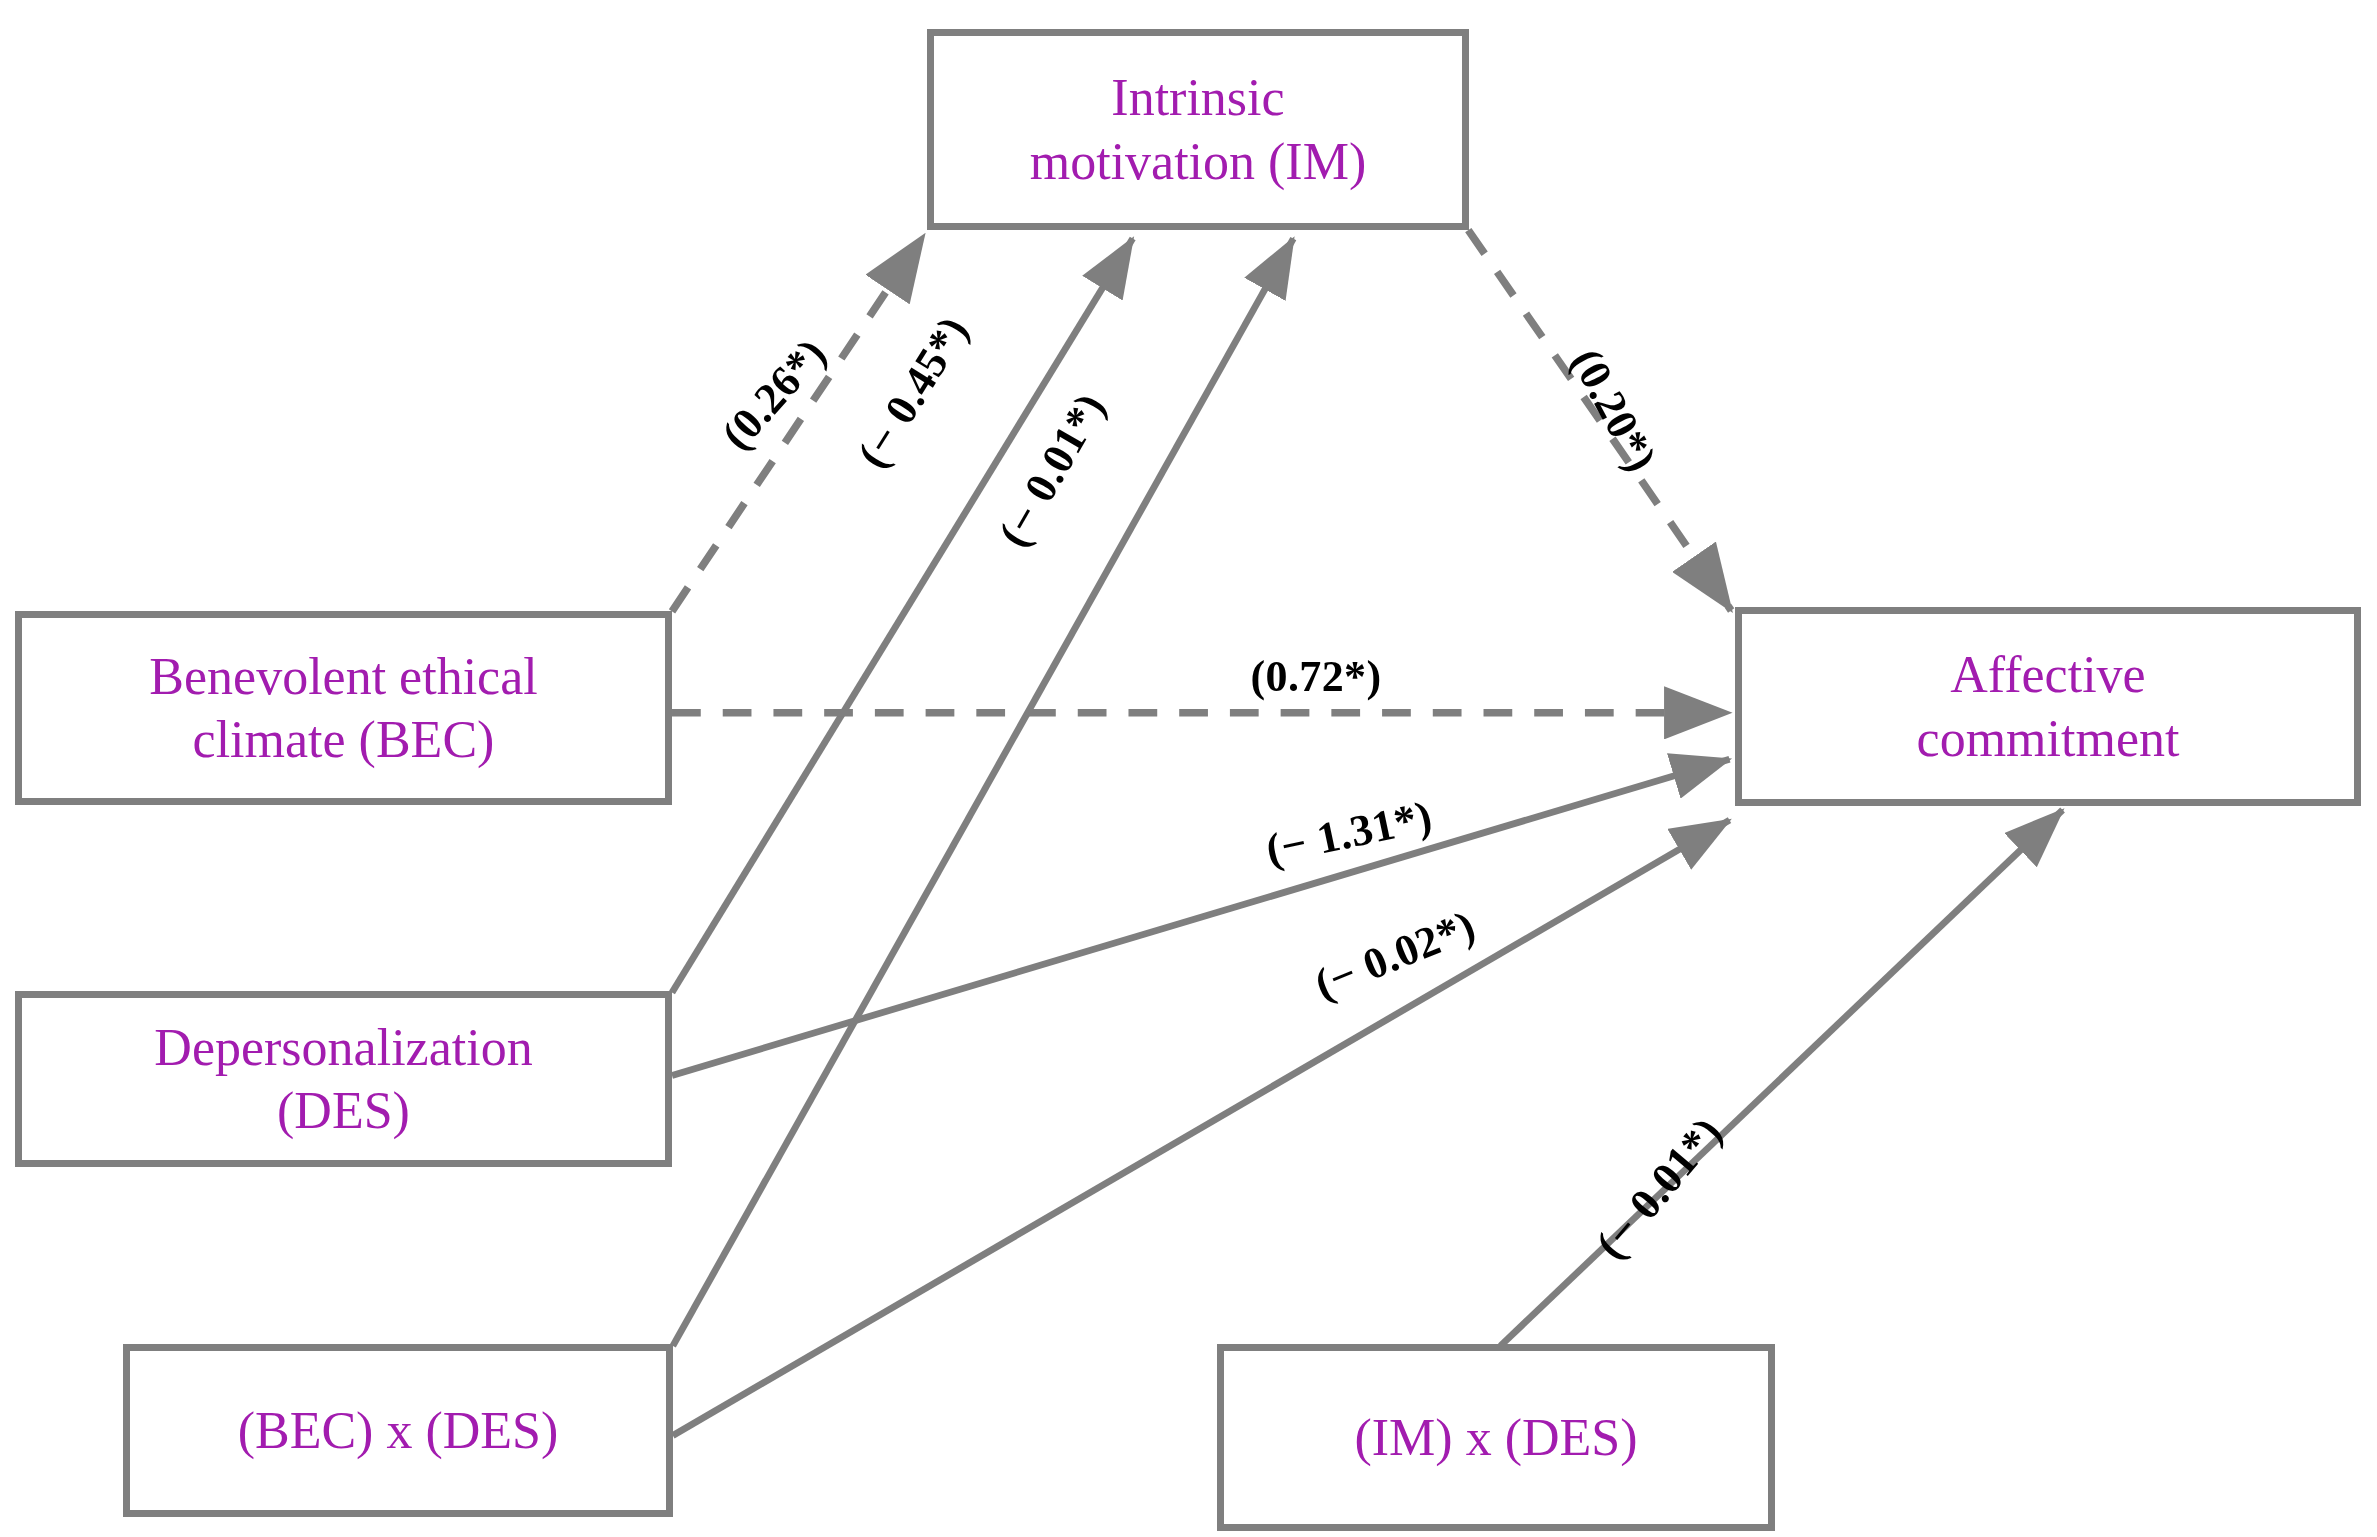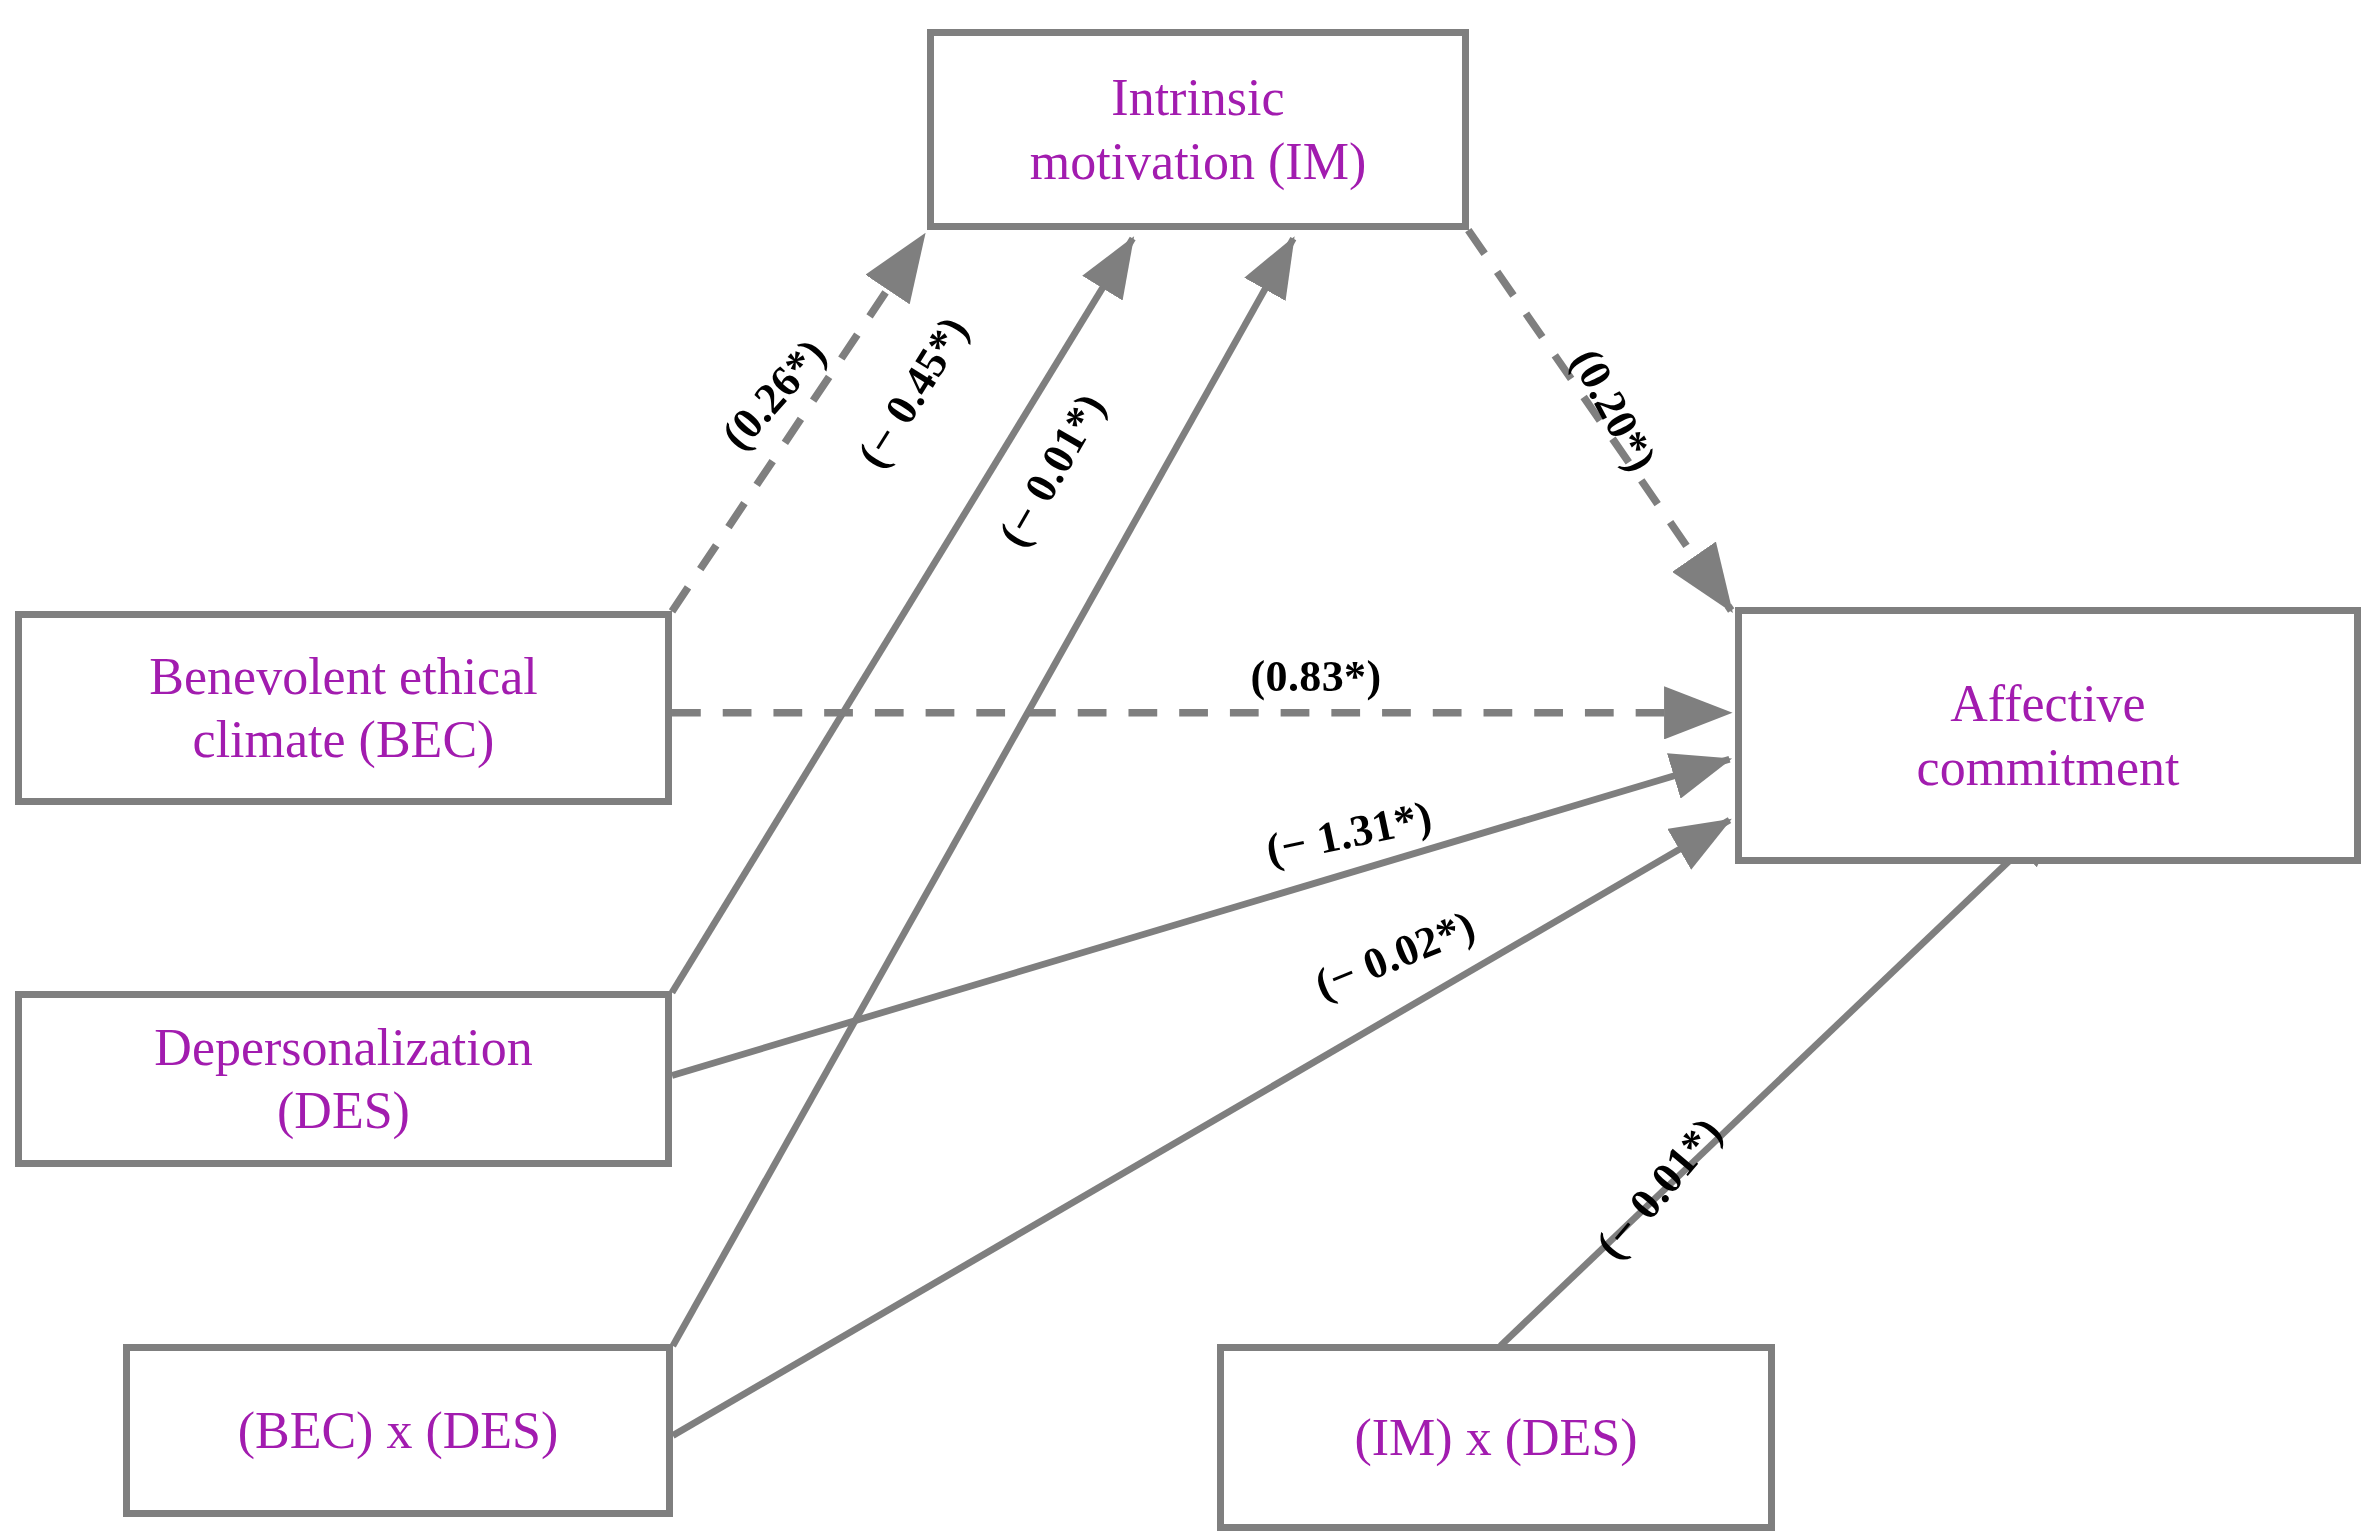--- a/index.html
+++ b/index.html
@@ -78,38 +78,38 @@
   </svg>
 
   <div class="node" id="node-im" style="left: 927px; top: 29px; width: 542px; height: 201px;">
     <span class="node-label">Intrinsic
 motivation (IM)</span>
   </div>
   <div class="node" id="node-bec" style="left: 15px; top: 611px; width: 657px; height: 194px; text-align: center;">
     <span class="node-label">Benevolent ethical
 climate (BEC)</span>
   </div>
-  <div class="node" id="node-ac" style="left: 1735px; top: 607px; width: 626px; height: 257px; text-align: center;">
+  <div class="node" id="node-ac" style="left: 1735px; top: 607px; width: 626px; height: 199px; text-align: center;">
     <span class="node-label">Affective
 commitment</span>
   </div>
   <div class="node" id="node-des" style="left: 15px; top: 991px; width: 657px; height: 176px; font-family: Liberation Serif, serif;">
     <span class="node-label">Depersonalization
 (DES)</span>
   </div>
   <div class="node" id="node-becxdes" style="left: 123px; top: 1344px; width: 550px; height: 173px;">
     <span class="node-label">(BEC) x (DES)</span>
   </div>
   <div class="node" id="node-imxdes" style="left: 1217px; top: 1344px; width: 558px; height: 187px;">
     <span class="node-label">(IM) x (DES)</span>
   </div>
 
   <div class="edge-label" id="lbl-0" style="left: 774px; top: 394px; transform: translate(-50%, -50%) rotate(-48deg);">(0.26*)</div>
   <div class="edge-label" id="lbl-1" style="left: 913px; top: 392px; transform: translate(-50%, -50%) rotate(-58deg);">(− 0.45*)</div>
   <div class="edge-label" id="lbl-2" style="left: 1052px; top: 470px; transform: translate(-50%, -50%) rotate(-60deg);">(− 0.01*)</div>
   <div class="edge-label" id="lbl-3" style="left: 1614px; top: 410px; transform: translate(-50%, -50%) rotate(62deg);">(0.20*)</div>
-  <div class="edge-label" id="lbl-4" style="left: 1316px; top: 676px; transform: translate(-50%, -50%) rotate(0deg);">(0.83*)</div>
+  <div class="edge-label" id="lbl-4" style="left: 1316px; top: 676px; transform: translate(-50%, -50%) rotate(0deg);">(0.72*)</div>
   <div class="edge-label" id="lbl-5" style="left: 1349px; top: 833px; transform: translate(-50%, -50%) rotate(-12deg);">(− 1.31*)</div>
   <div class="edge-label" id="lbl-6" style="left: 1395px; top: 955px; transform: translate(-50%, -50%) rotate(-22deg);">(− 0.02*)</div>
   <div class="edge-label" id="lbl-7" style="left: 1659px; top: 1188px; transform: translate(-50%, -50%) rotate(-50deg);">(− 0.01*)</div>
 
 </div>
 
 
 </body></html>

